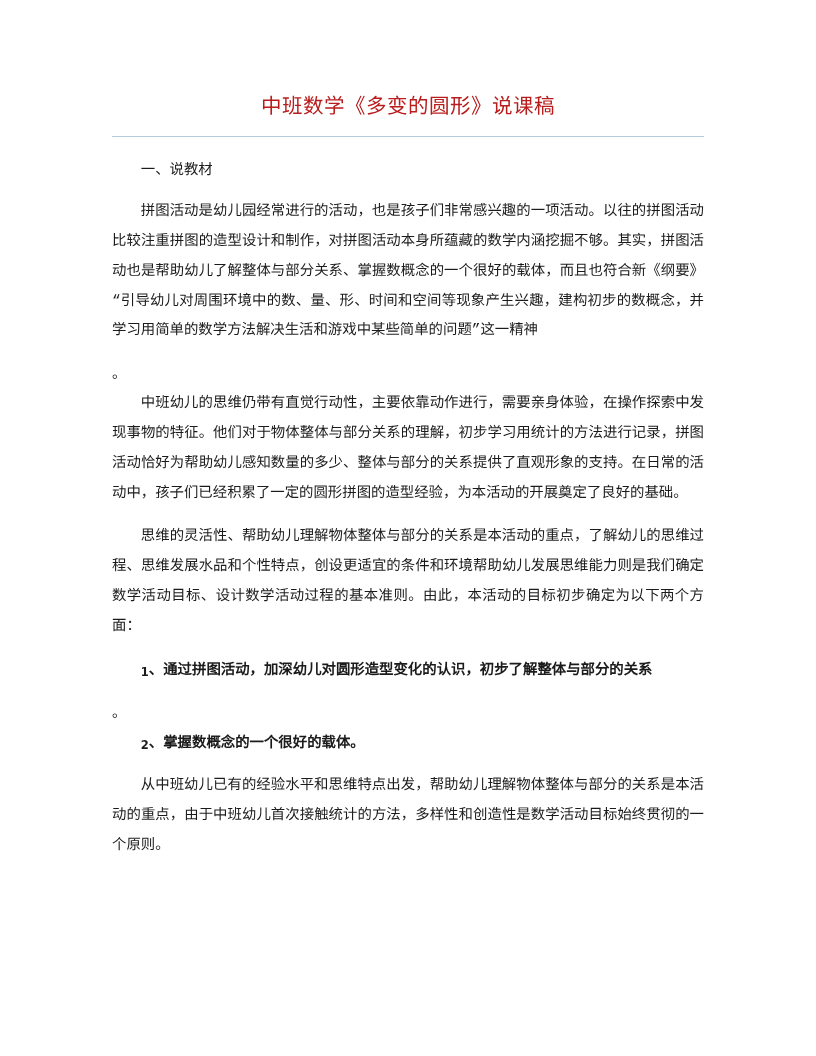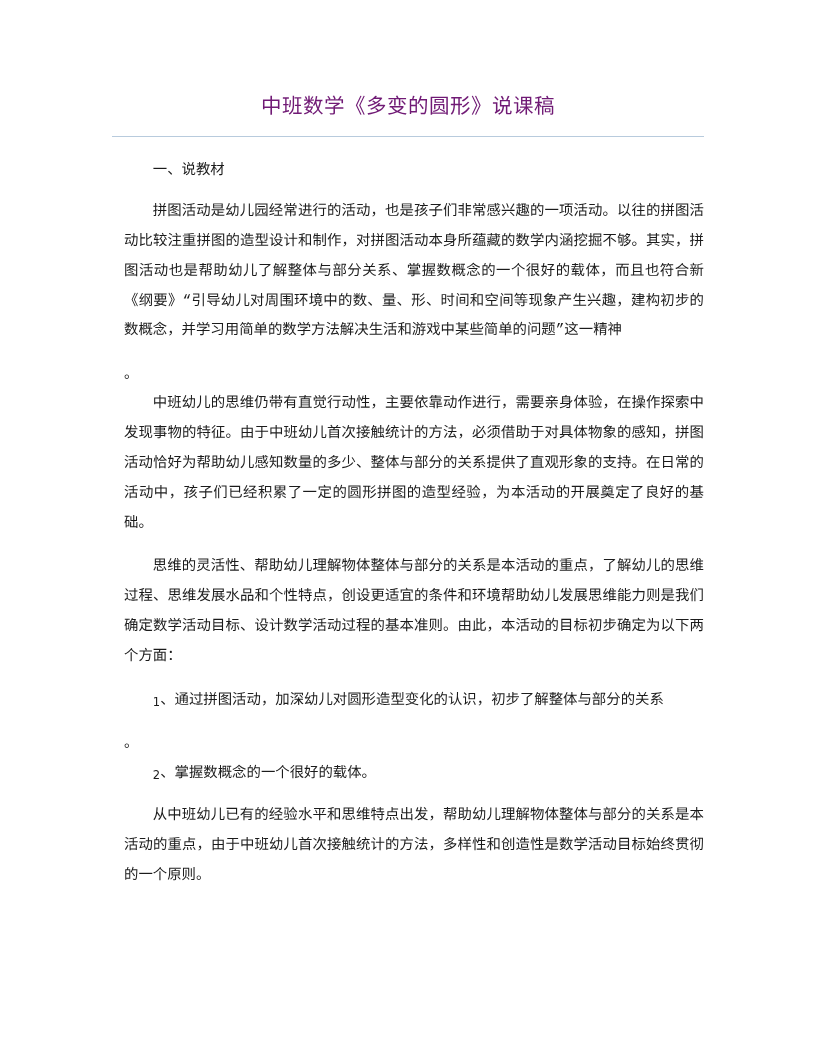--- a/index.html
+++ b/index.html
@@ -28,38 +28,37 @@
   }
 
   
   .doc-title {
     margin: 0;
     padding-top: 92px;
     text-align: center;
     font-size: 20.5px;
     font-weight: 400;
     line-height: 1.45;
-    color: #701a75;
+    color: #b91c1c;
     letter-spacing: 0.5px;
     font-family: "DejaVu Sans", "Liberation Sans", sans-serif;
   }
 
   .title-rule {
     margin: 14px 0 0 0;
     height: 0;
     border: 0;
     border-top: 1px solid #b8cbdd;
     width: 100%;
   }
 
   
   .body-block {
     margin-top: 18px;
     color: #1b1b1b;
-    margin-left: 12px;
   }
 
   .para {
     margin: 0;
     padding: 0 0 13px 0;
     font-size: 14.4px;
     line-height: 2.08;
     text-align: justify;
     text-justify: inter-ideograph;
     word-break: break-all;
@@ -71,20 +70,21 @@
     padding-bottom: 12px;
   }
 
   .para.indent {
     text-indent: 2em;
     font-family: Liberation Mono, monospace;
   }
 
   .para.numbered {
     text-indent: 2em;
+    font-weight: bold;
   }
 
   .num-marker {
     font-size: 11.5px;
     vertical-align: baseline;
     position: relative;
     top: 2px;
   }
 
   
@@ -109,21 +109,21 @@
 
     <div class="body-block">
 
       <p class="para heading">一、说教材</p>
 
       <p class="para indent">拼图活动是幼儿园经常进行的活动，也是孩子们非常感兴趣的一项活动。以往的拼图活动比较注重拼图的造型设计和制作，对拼图活动本身所蕴藏的数学内涵挖掘不够。其实，拼图活动也是帮助幼儿了解整体与部分关系、掌握数概念的一个很好的载体，而且也符合新《纲要》“引导幼儿对周围环境中的数、量、形、时间和空间等现象产生兴趣，建构初步的数概念，并学习用简单的数学方法解决生活和游戏中某些简单的问题”这一精神</p>
 
       <p class="para orphan">。</p>
 
 
-      <p class="para indent">中班幼儿的思维仍带有直觉行动性，主要依靠动作进行，需要亲身体验，在操作探索中发现事物的特征。由于中班幼儿首次接触统计的方法，必须借助于对具体物象的感知，拼图活动恰好为帮助幼儿感知数量的多少、整体与部分的关系提供了直观形象的支持。在日常的活动中，孩子们已经积累了一定的圆形拼图的造型经验，为本活动的开展奠定了良好的基础。</p>
+      <p class="para indent">中班幼儿的思维仍带有直觉行动性，主要依靠动作进行，需要亲身体验，在操作探索中发现事物的特征。他们对于物体整体与部分关系的理解，初步学习用统计的方法进行记录，拼图活动恰好为帮助幼儿感知数量的多少、整体与部分的关系提供了直观形象的支持。在日常的活动中，孩子们已经积累了一定的圆形拼图的造型经验，为本活动的开展奠定了良好的基础。</p>
 
 
       <p class="para indent">思维的灵活性、帮助幼儿理解物体整体与部分的关系是本活动的重点，了解幼儿的思维过程、思维发展水品和个性特点，创设更适宜的条件和环境帮助幼儿发展思维能力则是我们确定数学活动目标、设计数学活动过程的基本准则。由此，本活动的目标初步确定为以下两个方面：</p>
 
       <p class="para numbered"><span class="num-marker">1</span><span>、</span><span>通过拼图活动，加深幼儿对圆形造型变化的认识，初步了解整体与部分的关系</span></p>
 
       <p class="para orphan">。</p>
 
       <p class="para numbered"><span class="num-marker">2</span><span>、</span><span>掌握数概念的一个很好的载体。</span></p>
 

